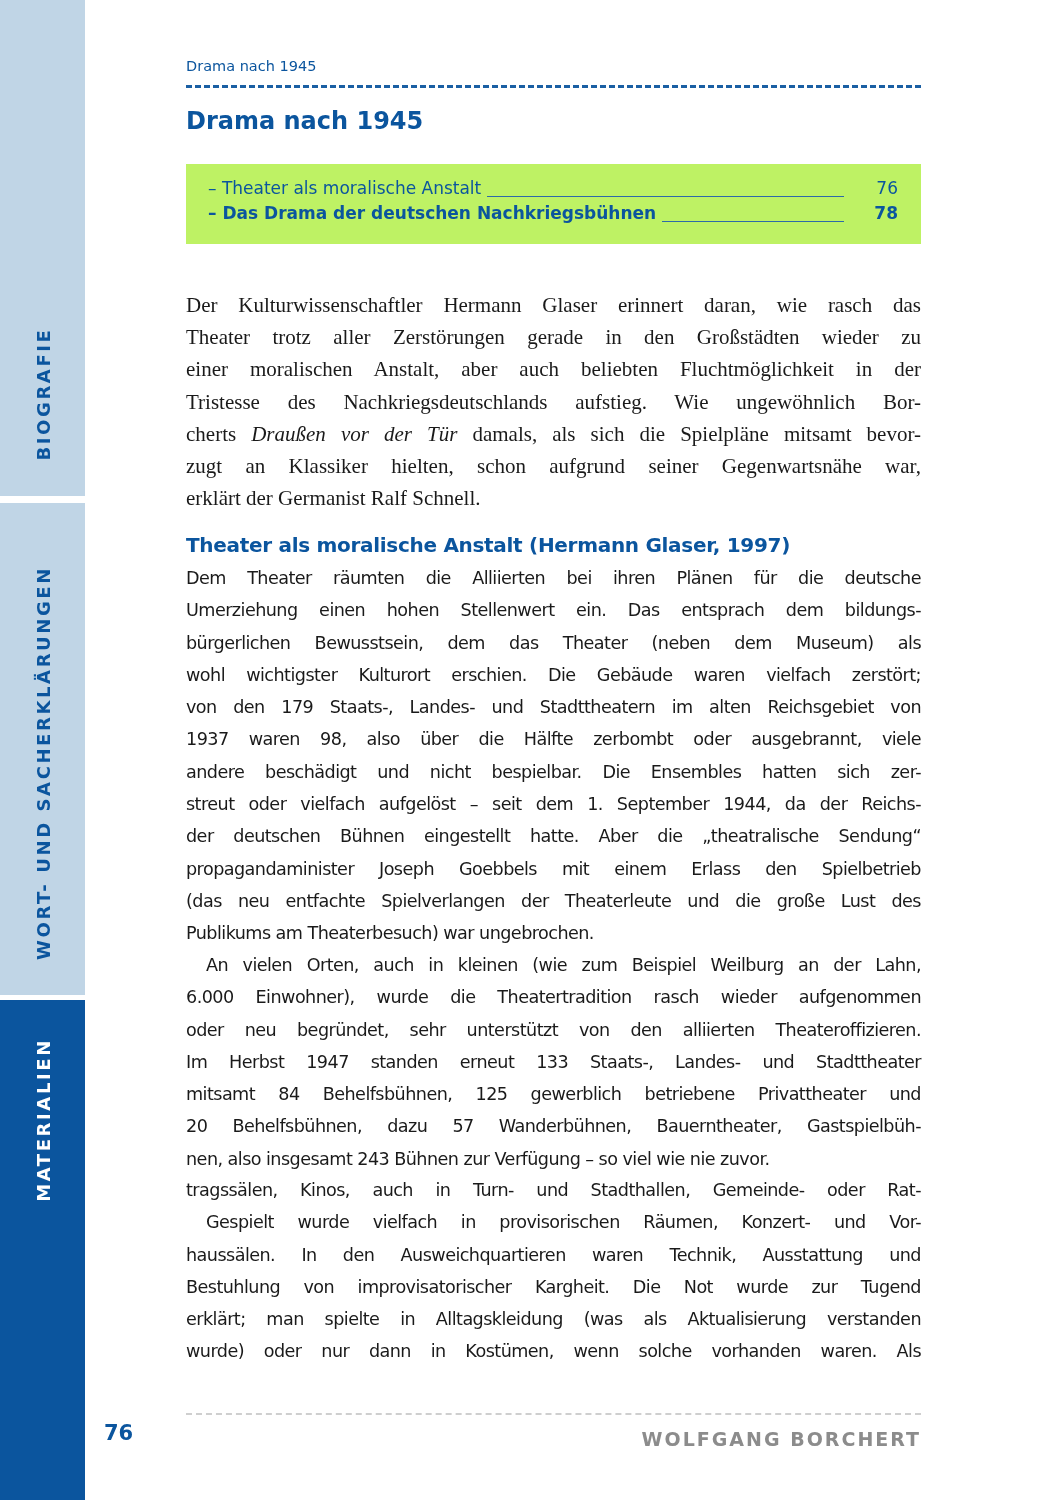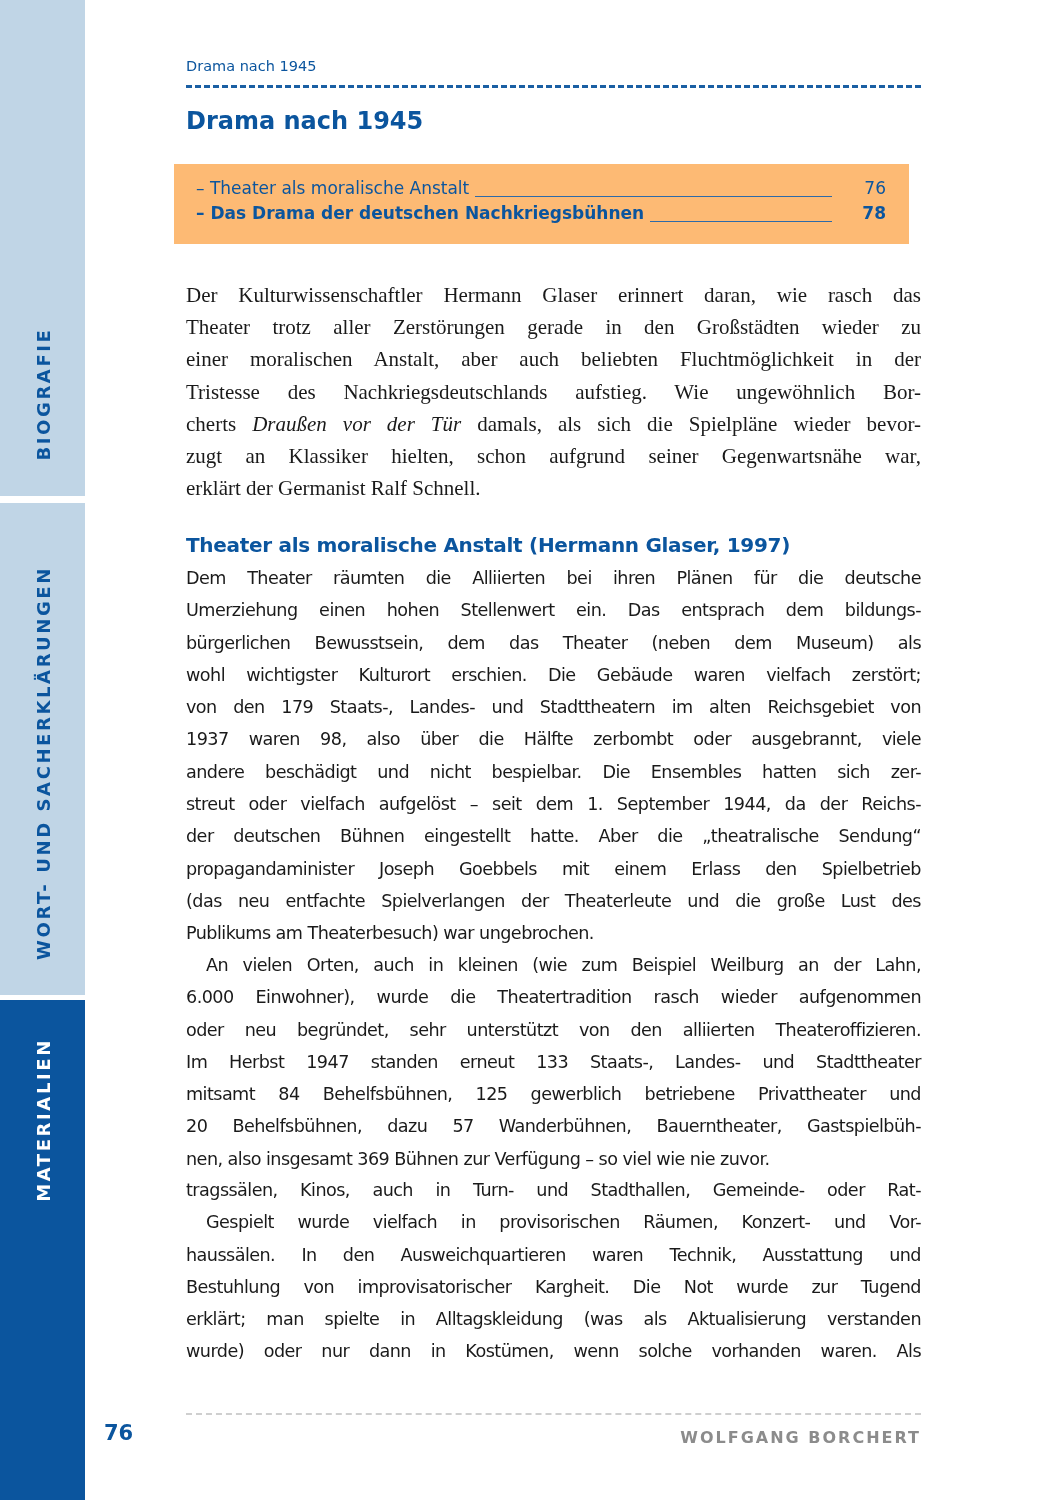--- a/index.html
+++ b/index.html
@@ -33,36 +33,36 @@
   }
   .head-rule {
     position: absolute; left: 186px; top: 85px; width: 735px; height: 0;
     border-top: 3px dashed #1a5fa3;
   }
   .chapter-title {
     position: absolute; left: 186px; top: 107px;
     font-family: "DejaVu Sans", sans-serif; font-weight: bold; font-size: 24px; color: #0b559e;
   }
   .toc-box {
-    position: absolute; left: 174px; top: 164px; width: 735px; height: 80px;
-    background: #fdba74;
+    position: absolute; left: 186px; top: 164px; width: 735px; height: 80px;
+    background: #bef264;
   }
   .toc-row {
     position: absolute; left: 22px; width: 690px; height: 24px;
     display: flex; align-items: baseline;
     font-family: "DejaVu Sans", sans-serif; font-size: 17px; color: #0b559e;
   }
   .toc-row .toc-text { white-space: nowrap; }
   .toc-row .toc-leader {
     flex: 1; margin: 0 30px 0 6px; border-bottom: 1px solid #2d6aa8; height: 1px; align-self: flex-end; margin-bottom: 5px;
   }
   .toc-row .toc-page { width: 24px; text-align: right; }
 
   .intro {
-    position: absolute; left: 186px; top: 279px; width: 735px;
+    position: absolute; left: 186px; top: 289px; width: 735px;
     font-family: "Liberation Serif", serif; font-size: 21px; line-height: 32.2px; color: #1a1a1a;
     text-align: justify; hyphens: manual;
   }
   .intro em { font-style: italic; }
 
   .section-heading {
     position: absolute; left: 186px; top: 533px;
     font-family: "DejaVu Sans", sans-serif; font-weight: bold; font-size: 20px; color: #0b559e;
     letter-spacing: -0.3px;
   }
@@ -81,21 +81,21 @@
   .foot-rule {
     position: absolute; left: 186px; top: 1413px; width: 735px; height: 0;
     border-top: 2px dashed #cfcfcf;
   }
   .page-number {
     position: absolute; left: 104px; top: 1421px;
     font-family: "DejaVu Sans", sans-serif; font-weight: bold; font-size: 21px; color: #0b559e;
   }
   .author-foot {
     position: absolute; right: 136px; top: 1428px;
-    font-family: "DejaVu Sans", sans-serif; font-weight: bold; font-size: 16px; letter-spacing: 2px; color: #8c8c8c;
+    font-family: "DejaVu Sans", sans-serif; font-weight: bold; font-size: 19px; letter-spacing: 2px; color: #8c8c8c;
   }
 </style>
 </head>
 <body>
 
 <div class="side-tab" id="tab-bio">
   <span class="tab-label">BIOGRAFIE</span>
 </div>
 <div class="side-tab" id="tab-wort">
   <span class="tab-label">WORT- UND SACHERKLÄRUNGEN</span>
@@ -119,21 +119,21 @@
     <span class="toc-leader"></span>
     <span class="toc-page">78</span>
   </div>
 </div>
 
 <div class="intro">
   <span class="line">Der Kulturwissenschaftler Hermann Glaser erinnert daran, wie rasch das</span>
   <span class="line">Theater trotz aller Zerstörungen gerade in den Großstädten wieder zu</span>
   <span class="line">einer moralischen Anstalt, aber auch beliebten Fluchtmöglichkeit in der</span>
   <span class="line">Tristesse des Nachkriegsdeutschlands aufstieg. Wie ungewöhnlich Bor-</span>
-  <span class="line"><span>cherts </span><em>Draußen vor der Tür</em><span> damals, als sich die Spielpläne wieder bevor-</span></span>
+  <span class="line"><span>cherts </span><em>Draußen vor der Tür</em><span> damals, als sich die Spielpläne mitsamt bevor-</span></span>
   <span class="line">zugt an Klassiker hielten, schon aufgrund seiner Gegenwartsnähe war,</span>
   <span class="line last">erklärt der Germanist Ralf Schnell.</span>
 </div>
 
 <h2 class="section-heading">Theater als moralische Anstalt (Hermann Glaser, 1997)</h2>
 
 <div class="body-text" id="para-1">
   <span class="line">Dem Theater räumten die Alliierten bei ihren Plänen für die deutsche</span>
   <span class="line">Umerziehung einen hohen Stellenwert ein. Das entsprach dem bildungs-</span>
   <span class="line">bürgerlichen Bewusstsein, dem das Theater (neben dem Museum) als</span>
@@ -148,21 +148,21 @@
   <span class="line last">Publikums am Theaterbesuch) war ungebrochen.</span>
 </div>
 
 <div class="body-text" id="para-2">
   <span class="line" style="padding-left:20px;">An vielen Orten, auch in kleinen (wie zum Beispiel Weilburg an der Lahn,</span>
   <span class="line">6.000 Einwohner), wurde die Theatertradition rasch wieder aufgenommen</span>
   <span class="line">oder neu begründet, sehr unterstützt von den alliierten Theateroffizieren.</span>
   <span class="line">Im Herbst 1947 standen erneut 133 Staats-, Landes- und Stadttheater</span>
   <span class="line">mitsamt 84 Behelfsbühnen, 125 gewerblich betriebene Privattheater und</span>
   <span class="line">20 Behelfsbühnen, dazu 57 Wanderbühnen, Bauerntheater, Gastspielbüh-</span>
-  <span class="line last">nen, also insgesamt 369 Bühnen zur Verfügung – so viel wie nie zuvor.</span>
+  <span class="line last">nen, also insgesamt 243 Bühnen zur Verfügung – so viel wie nie zuvor.</span>
 </div>
 
 <div class="body-text" id="para-3">
   <span class="line">tragssälen, Kinos, auch in Turn- und Stadthallen, Gemeinde- oder Rat-</span>
   <span class="line" style="padding-left:20px;">Gespielt wurde vielfach in provisorischen Räumen, Konzert- und Vor-</span>
   <span class="line">haussälen. In den Ausweichquartieren waren Technik, Ausstattung und</span>
   <span class="line">Bestuhlung von improvisatorischer Kargheit. Die Not wurde zur Tugend</span>
   <span class="line">erklärt; man spielte in Alltagskleidung (was als Aktualisierung verstanden</span>
   <span class="line">wurde) oder nur dann in Kostümen, wenn solche vorhanden waren. Als</span>
 </div>

